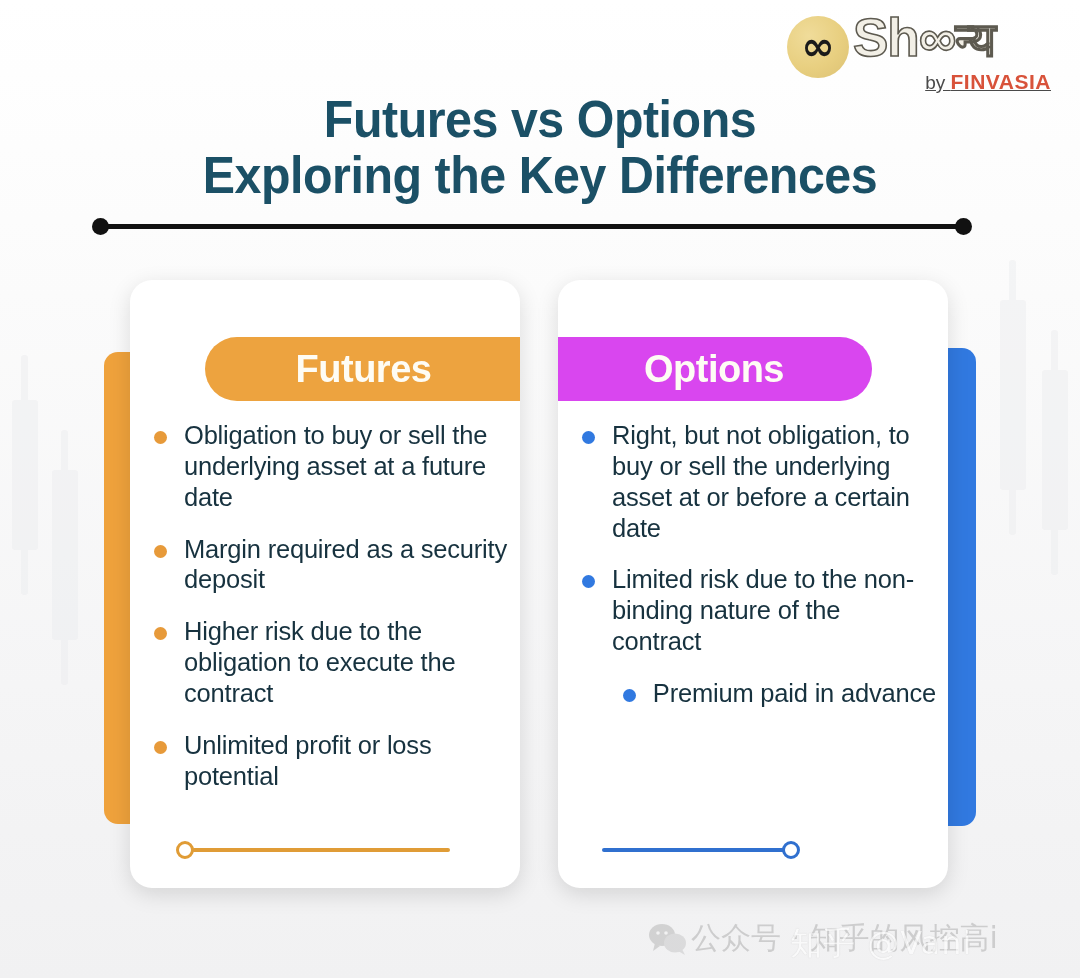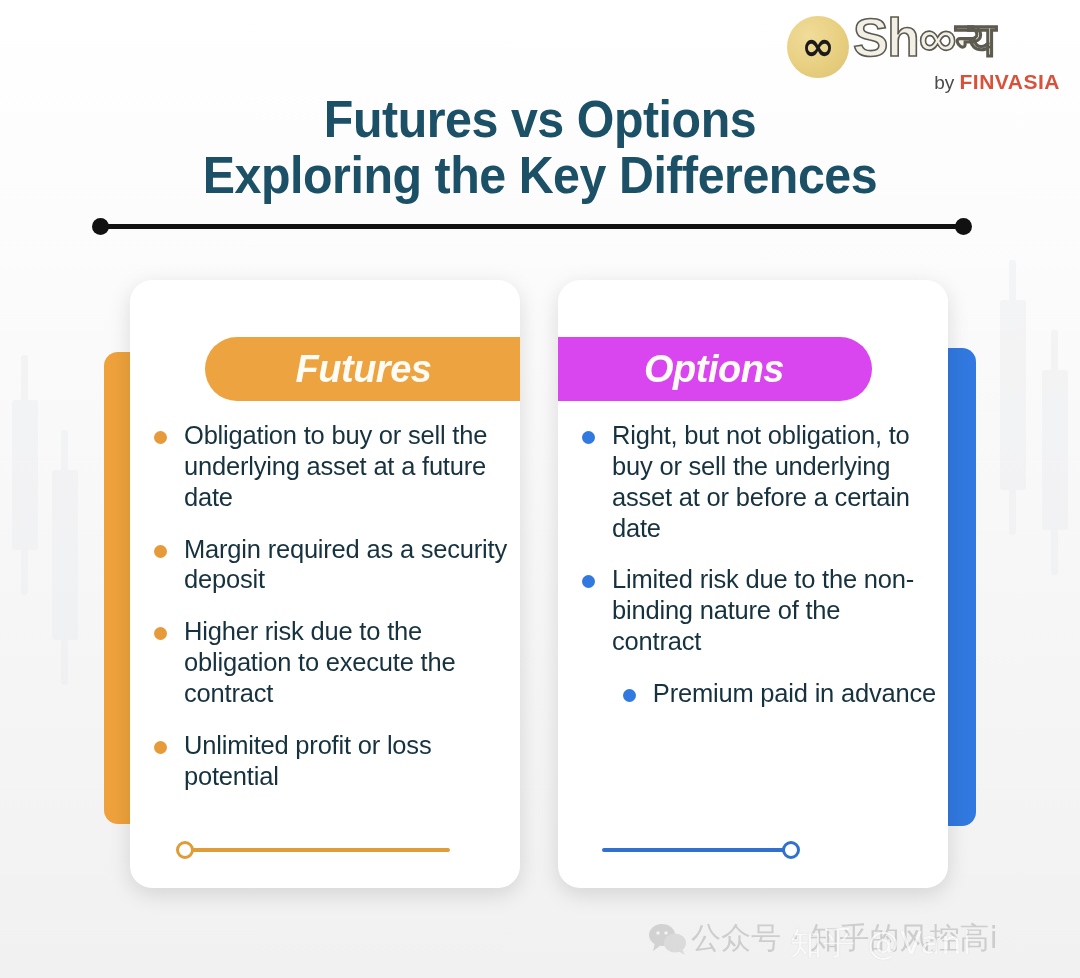--- a/index.html
+++ b/index.html
@@ -70,26 +70,27 @@
     font-family: "Liberation Sans", sans-serif;
     line-height: 1.05;
     white-space: nowrap;
   }
   .logo-word .hindi {
     font-family: "DejaVu Sans", sans-serif;
     font-size: 47px;
   }
   .logo-by {
     position: absolute;
-    right: 2px;
+    right: 11px;
     top: 62px;
     font-size: 19px;
     color: #4a4a4a;
     font-weight: 400;
     white-space: nowrap;
+    text-decoration: underline;
   }
   .logo-by .brand {
     color: #d8523a;
     font-weight: 700;
     letter-spacing: 0.5px;
     font-size: 21px;
   }
 
   
   .title {
@@ -165,21 +166,20 @@
   .card.futures { left: 130px; }
   .card.options { left: 558px; }
 
   .banner {
     position: absolute;
     top: 57px;
     height: 64px;
     display: flex;
     align-items: center;
     justify-content: center;
-    font-style: italic;
   }
   .banner .banner-text {
     color: #fefcf4;
     font-weight: 700;
     font-size: 38px;
     letter-spacing: -0.5px;
     font-family: "Liberation Sans", sans-serif;
   }
   .banner.orange {
     left: 75px;

